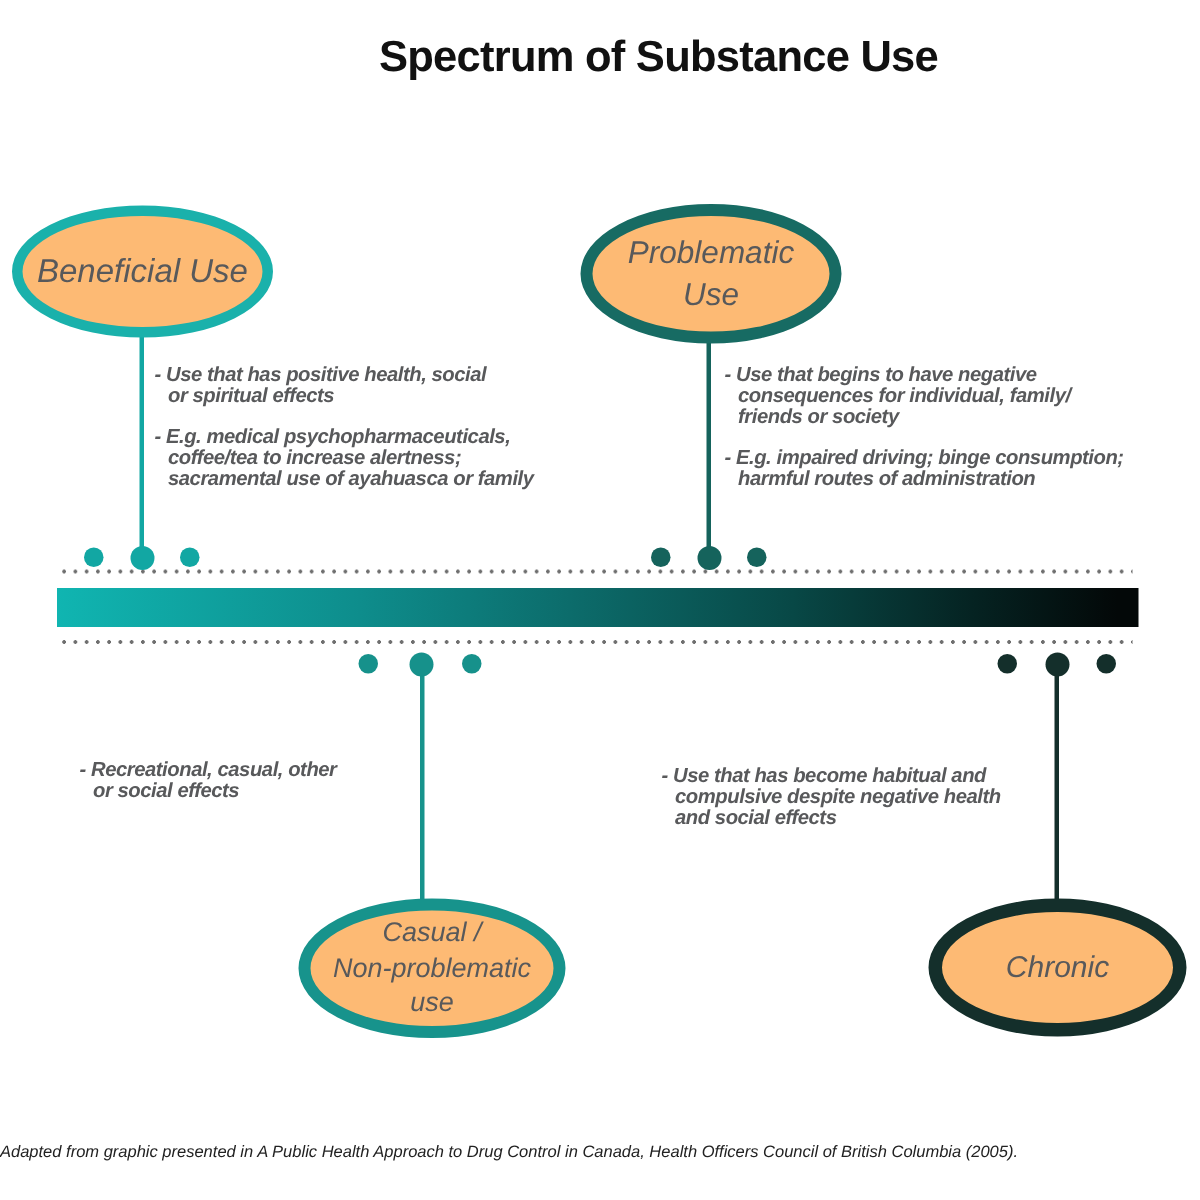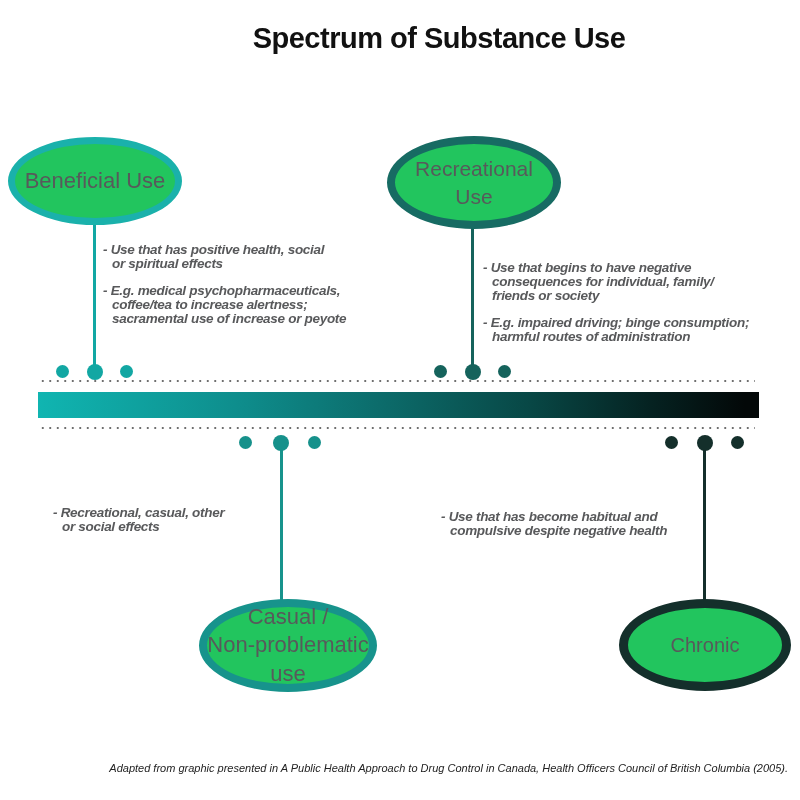--- a/index.html
+++ b/index.html
@@ -7,28 +7,28 @@
     position:relative;width:800px;height:800px;background:#ffffff;overflow:hidden;
     font-family:"Liberation Sans","DejaVu Sans",sans-serif;
   }
   
   .title{
     position:absolute;top:22px;left:0;width:800px;text-align:center;
     font-size:29px;font-weight:bold;color:#111111;letter-spacing:-0.5px;padding-left:39px;
   }
   
   .node{
-    position:absolute;border-radius:50%;background:#22c55e;
+    position:absolute;border-radius:50%;background:#fdba74;
     display:flex;flex-direction:column;align-items:center;justify-content:center;
-    color:#58595b;text-align:center;box-sizing:border-box;
+    color:#58595b;text-align:center;box-sizing:border-box;font-style:italic;
   }
   .node .nl{display:block;}
   .node-beneficial{left:8px;top:137px;width:174px;height:88px;border:7px solid #1ab1ab;font-size:22px;line-height:1.25;}
   .node-problematic{left:387px;top:136px;width:174px;height:93px;border:8px solid #176b63;font-size:21px;line-height:1.32;}
-  .node-casual{left:199px;top:599px;width:178px;height:93px;border:8px solid #17938c;font-size:22px;line-height:1.3;}
+  .node-casual{left:199px;top:599px;width:178px;height:93px;border:8px solid #17938c;font-size:18px;line-height:1.3;}
   .node-chronic{left:619px;top:599px;width:172px;height:92px;border:9px solid #142f2b;font-size:20px;line-height:1.4;}
   
   .connector{position:absolute;width:3px;}
   .conn-beneficial{left:93px;top:223px;height:150px;background:#12a7a3;}
   .conn-problematic{left:471px;top:227px;height:146px;background:#15635c;}
   .conn-casual{left:280px;top:443px;height:158px;background:#17938c;}
   .conn-chronic{left:703px;top:443px;height:158px;background:#142f2b;}
   
   .dotted-row{
     position:absolute;left:39px;width:716px;height:4px;
@@ -61,46 +61,46 @@
   
   .desc{
     position:absolute;color:#58595b;font-weight:bold;font-size:13.5px;line-height:14px;
     letter-spacing:-0.3px;
   }
   .desc .bullet{margin-bottom:13px;font-style:italic;}
   .desc .bullet:last-child{margin-bottom:0;}
   .desc .line{white-space:nowrap;}
   .desc .line + .line{padding-left:9px;}
   .desc-beneficial{left:103px;top:243px;}
-  .desc-problematic{left:483px;top:261px;}
+  .desc-problematic{left:483px;top:243px;}
   .desc-casual{left:53px;top:506px;}
   .desc-chronic{left:441px;top:510px;}
   
   .footer{
-    position:absolute;top:762px;left:0;width:788px;text-align:right;
+    position:absolute;top:762px;left:0;width:788px;text-align:left;
     font-size:11px;font-style:italic;color:#222222;
   }
 </style>
 </head>
 <body>
 
 <div id="canvas">
 
   <div class="title">Spectrum of Substance Use</div>
 
   <div class="connector conn-beneficial"></div>
   <div class="connector conn-problematic"></div>
   <div class="connector conn-casual"></div>
   <div class="connector conn-chronic"></div>
 
   <div class="node node-beneficial">
     <span class="nl">Beneficial Use</span>
   </div>
   <div class="node node-problematic">
-    <span class="nl">Recreational</span>
+    <span class="nl">Problematic</span>
     <span class="nl">Use</span>
   </div>
   <div class="node node-casual">
     <span class="nl">Casual /</span>
     <span class="nl">Non-problematic</span>
     <span class="nl">use</span>
   </div>
   <div class="node node-chronic">
     <span class="nl">Chronic</span>
   </div>
@@ -127,21 +127,21 @@
   <div class="dot dot-s c-chr d-h3"></div>
 
   <div class="desc desc-beneficial">
     <div class="bullet">
       <div class="line">- Use that has positive health, social</div>
       <div class="line">or spiritual effects</div>
     </div>
     <div class="bullet">
       <div class="line">- E.g. medical psychopharmaceuticals,</div>
       <div class="line">coffee/tea to increase alertness;</div>
-      <div class="line">sacramental use of increase or peyote</div>
+      <div class="line">sacramental use of ayahuasca or family</div>
     </div>
   </div>
 
   <div class="desc desc-problematic">
     <div class="bullet">
       <div class="line">- Use that begins to have negative</div>
       <div class="line">consequences for individual, family/</div>
       <div class="line">friends or society</div>
     </div>
     <div class="bullet">
@@ -154,18 +154,19 @@
     <div class="bullet">
       <div class="line">- Recreational, casual, other</div>
       <div class="line">or social effects</div>
     </div>
   </div>
 
   <div class="desc desc-chronic">
     <div class="bullet">
       <div class="line">- Use that has become habitual and</div>
       <div class="line">compulsive despite negative health</div>
+      <div class="line">and social effects</div>
     </div>
   </div>
 
   <div class="footer">Adapted from graphic presented in A Public Health Approach to Drug Control in Canada, Health Officers Council of British Columbia (2005).</div>
 
 </div>
 
 </body></html>

